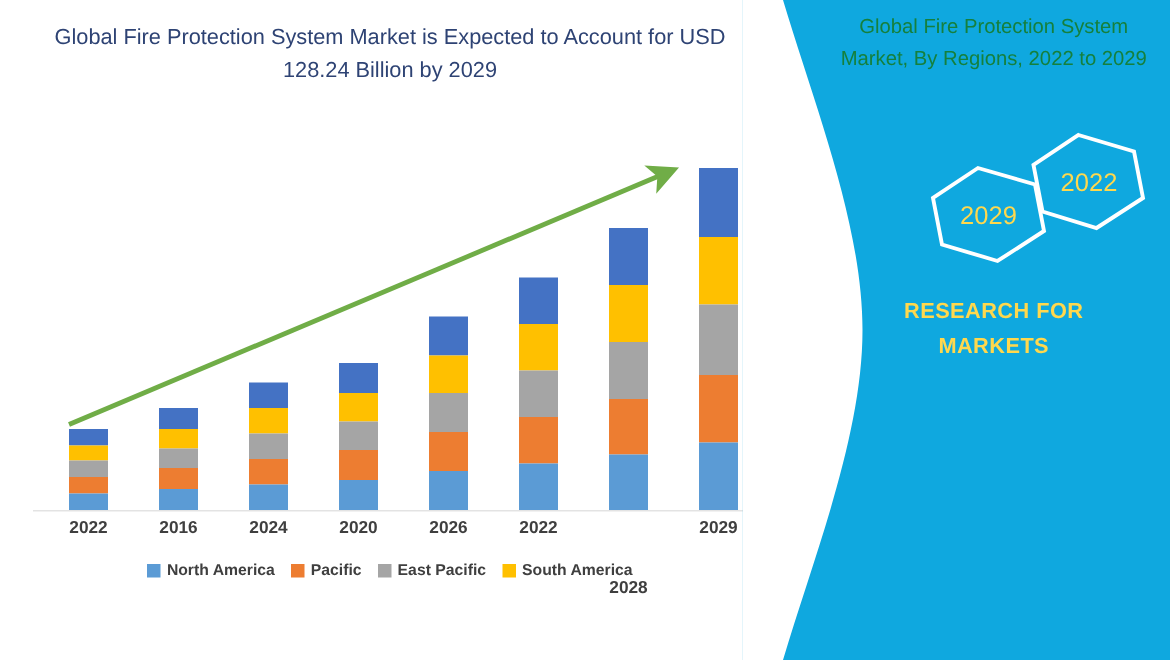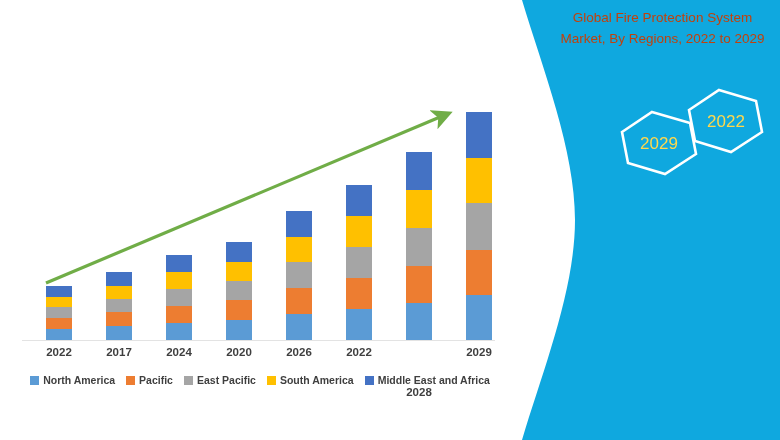--- a/index.html
+++ b/index.html
@@ -46,40 +46,41 @@
   .legend-item{display:flex;align-items:center;gap:4px;}
   .legend-swatch{width:9px;height:9px;display:inline-block;}
   .legend-label{font-size:10.5px;color:#3f3f3f;font-weight:700;white-space:nowrap;}
 
   
   .right-panel{position:absolute;left:495px;top:0;width:285px;height:440px;overflow:hidden;}
   .right-svg{position:absolute;left:0;top:0;width:285px;height:440px;}
 
   .panel-title{
     position:absolute;left:55px;top:8px;width:225px;
-    text-align:center;color:#c2410c;
+    text-align:center;color:#15803d;
     font-size:13.5px;line-height:1.55;font-weight:400;
   }
 
   .hex-wrap{position:absolute;left:95px;top:88px;width:190px;height:90px;}
   .hex-svg{position:absolute;left:0;top:0;width:190px;height:90px;}
 
   .brand{
     position:absolute;left:55px;top:197px;width:225px;
     text-align:center;color:#FFD84D;
     font-size:14.5px;line-height:1.6;font-weight:700;letter-spacing:.3px;
   }
 </style>
 </head>
 <body>
 
 <div id="root">
 
   <div class="left-panel">
 
+    <div class="chart-title">Global Fire Protection System Market is Expected to Account for USD 128.24 Billion by 2029</div>
 
     <div class="plot"></div>
 
     <div class="axis-line"></div>
 
     <div id="bars-layer" style="position:absolute;left:0;top:0;width:520px;height:340px;">
         <div class="bar" style="left: 46px; bottom: 0px; top: 286px; height: 54px;">
           <div class="seg" style="background: rgb(68, 114, 196); height: 11px;"></div>
           <div class="seg" style="background: rgb(255, 192, 0); height: 10px;"></div>
           <div class="seg" style="background: rgb(165, 165, 165); height: 11px;"></div>
@@ -141,21 +142,21 @@
       <defs>
         <marker id="ah" markerWidth="7" markerHeight="7" refX="2.2" refY="3.2" orient="auto" markerUnits="strokeWidth">
           <path d="M0,0 L6.5,3.2 L0,6.4 L1.6,3.2 Z" fill="#70AD47"></path>
         </marker>
       </defs>
       <line x1="46" y1="283" x2="440" y2="117" stroke="#70AD47" stroke-width="3.2" marker-end="url(#ah)"></line>
     </svg>
 
     <div class="xlabels" id="xlabels-layer">
         <div class="xlabel" style="left: 29px;">2022</div>
-        <div class="xlabel" style="left: 89px;">2017</div>
+        <div class="xlabel" style="left: 89px;">2016</div>
         <div class="xlabel" style="left: 149px;">2024</div>
         <div class="xlabel" style="left: 209px;">2020</div>
         <div class="xlabel" style="left: 269px;">2026</div>
         <div class="xlabel" style="left: 329px;">2022</div>
         <div class="xlabel" style="left: 389px; margin-top: 40px;">2028</div>
         <div class="xlabel" style="left: 449px;">2029</div>
       </div>
 
     <div class="legend" id="legend-layer">
         <div class="legend-item">
@@ -167,24 +168,20 @@
           <span class="legend-label">Pacific</span>
         </div>
         <div class="legend-item">
           <span class="legend-swatch" style="background: rgb(165, 165, 165);"></span>
           <span class="legend-label">East Pacific</span>
         </div>
         <div class="legend-item">
           <span class="legend-swatch" style="background: rgb(255, 192, 0);"></span>
           <span class="legend-label">South America</span>
         </div>
-        <div class="legend-item">
-          <span class="legend-swatch" style="background: rgb(68, 114, 196);"></span>
-          <span class="legend-label">Middle East and Africa</span>
-        </div>
       </div>
   </div>
 
   <div class="right-panel">
 
     <svg class="right-svg" viewBox="0 0 285 440" preserveAspectRatio="none">
       <rect x="0" y="0" width="285" height="440" fill="#0FA8DF"></rect>
       <path d="M 27,0 C 48,70 80,150 80,220 C 80,290 48,370 27,440 L 0,440 L 0,0 Z" fill="#ffffff"></path>
     </svg>
 
@@ -195,15 +192,17 @@
 
         <polygon points="129,2 166,13 172,44 141,64 105,53 99,22" fill="none" stroke="#ffffff" stroke-width="2.6"></polygon>
 
         <polygon points="62,24 100,35 106,66 75,86 38,75 32,44" fill="none" stroke="#ffffff" stroke-width="2.6"></polygon>
         <text id="hex-right-text" x="136" y="39" text-anchor="middle" font-family="Liberation Sans, sans-serif" font-size="17" fill="#FFD84D">2022</text>
         <text id="hex-left-text" x="69" y="61" text-anchor="middle" font-family="Liberation Sans, sans-serif" font-size="17" fill="#FFD84D">2029</text>
       </svg>
     </div>
 
     <div class="brand">
+      <div>RESEARCH FOR</div>
+      <div>MARKETS</div>
     </div>
   </div>
 </div>
 
 </body></html>

